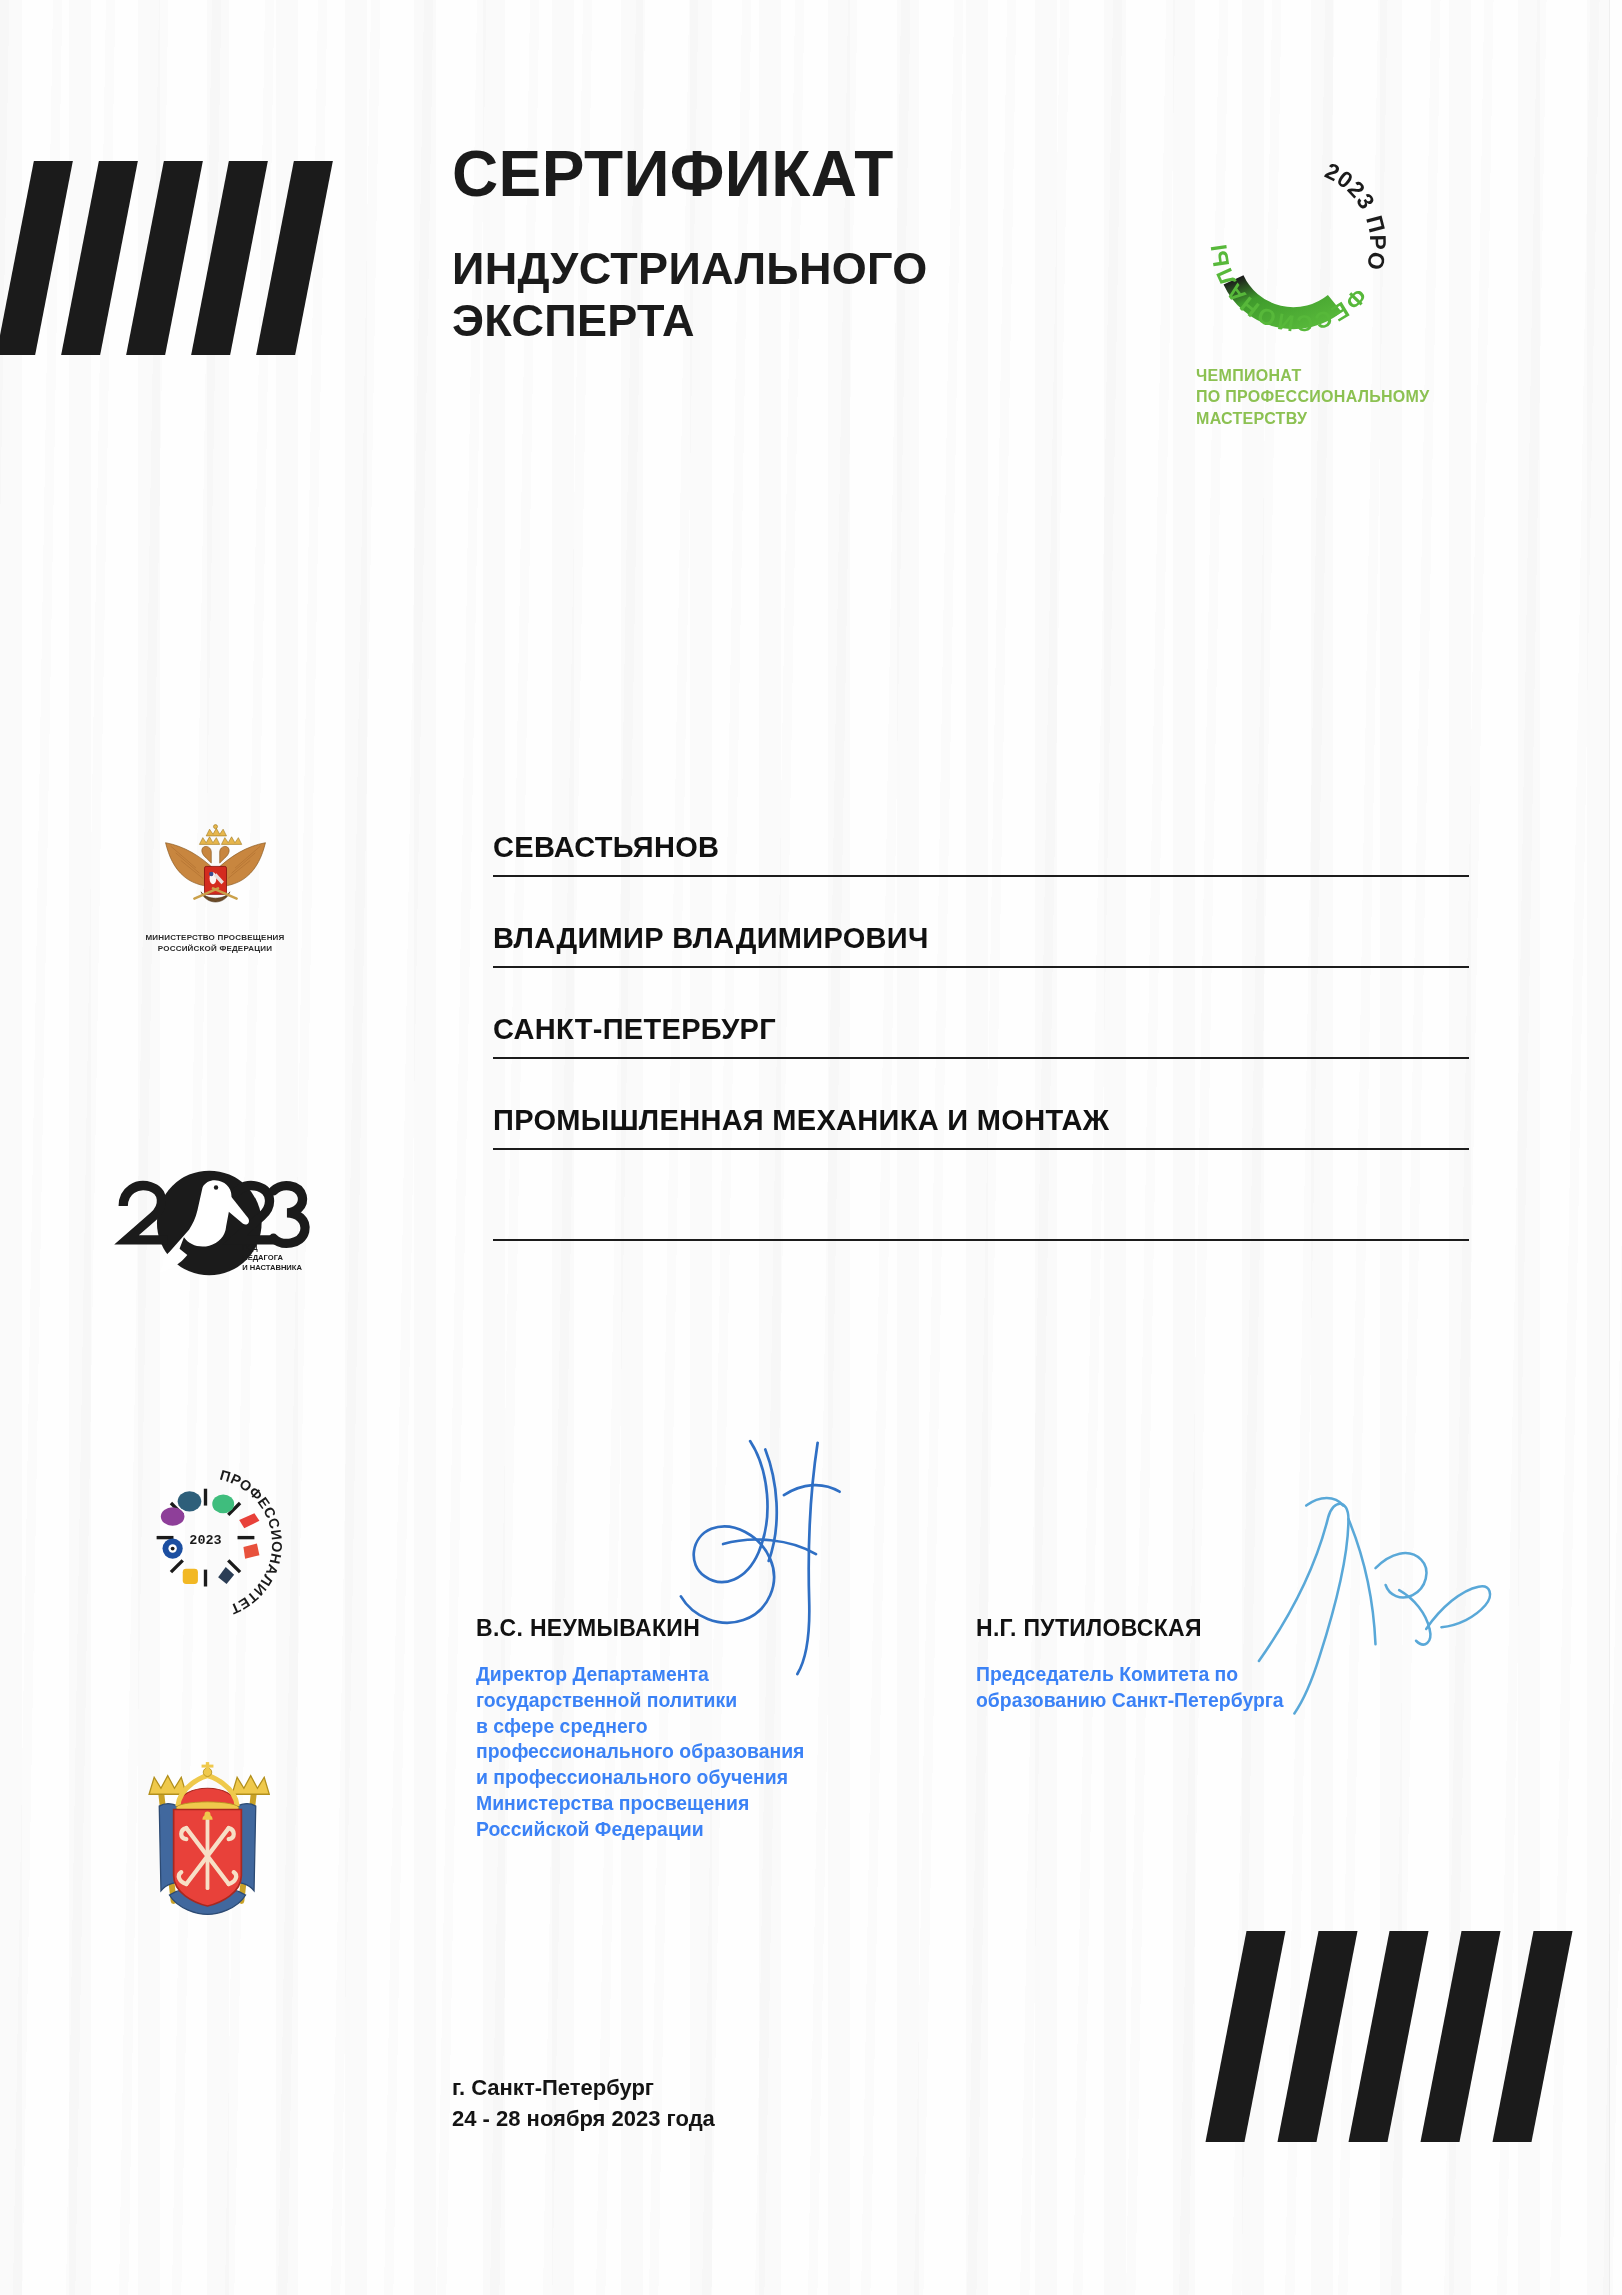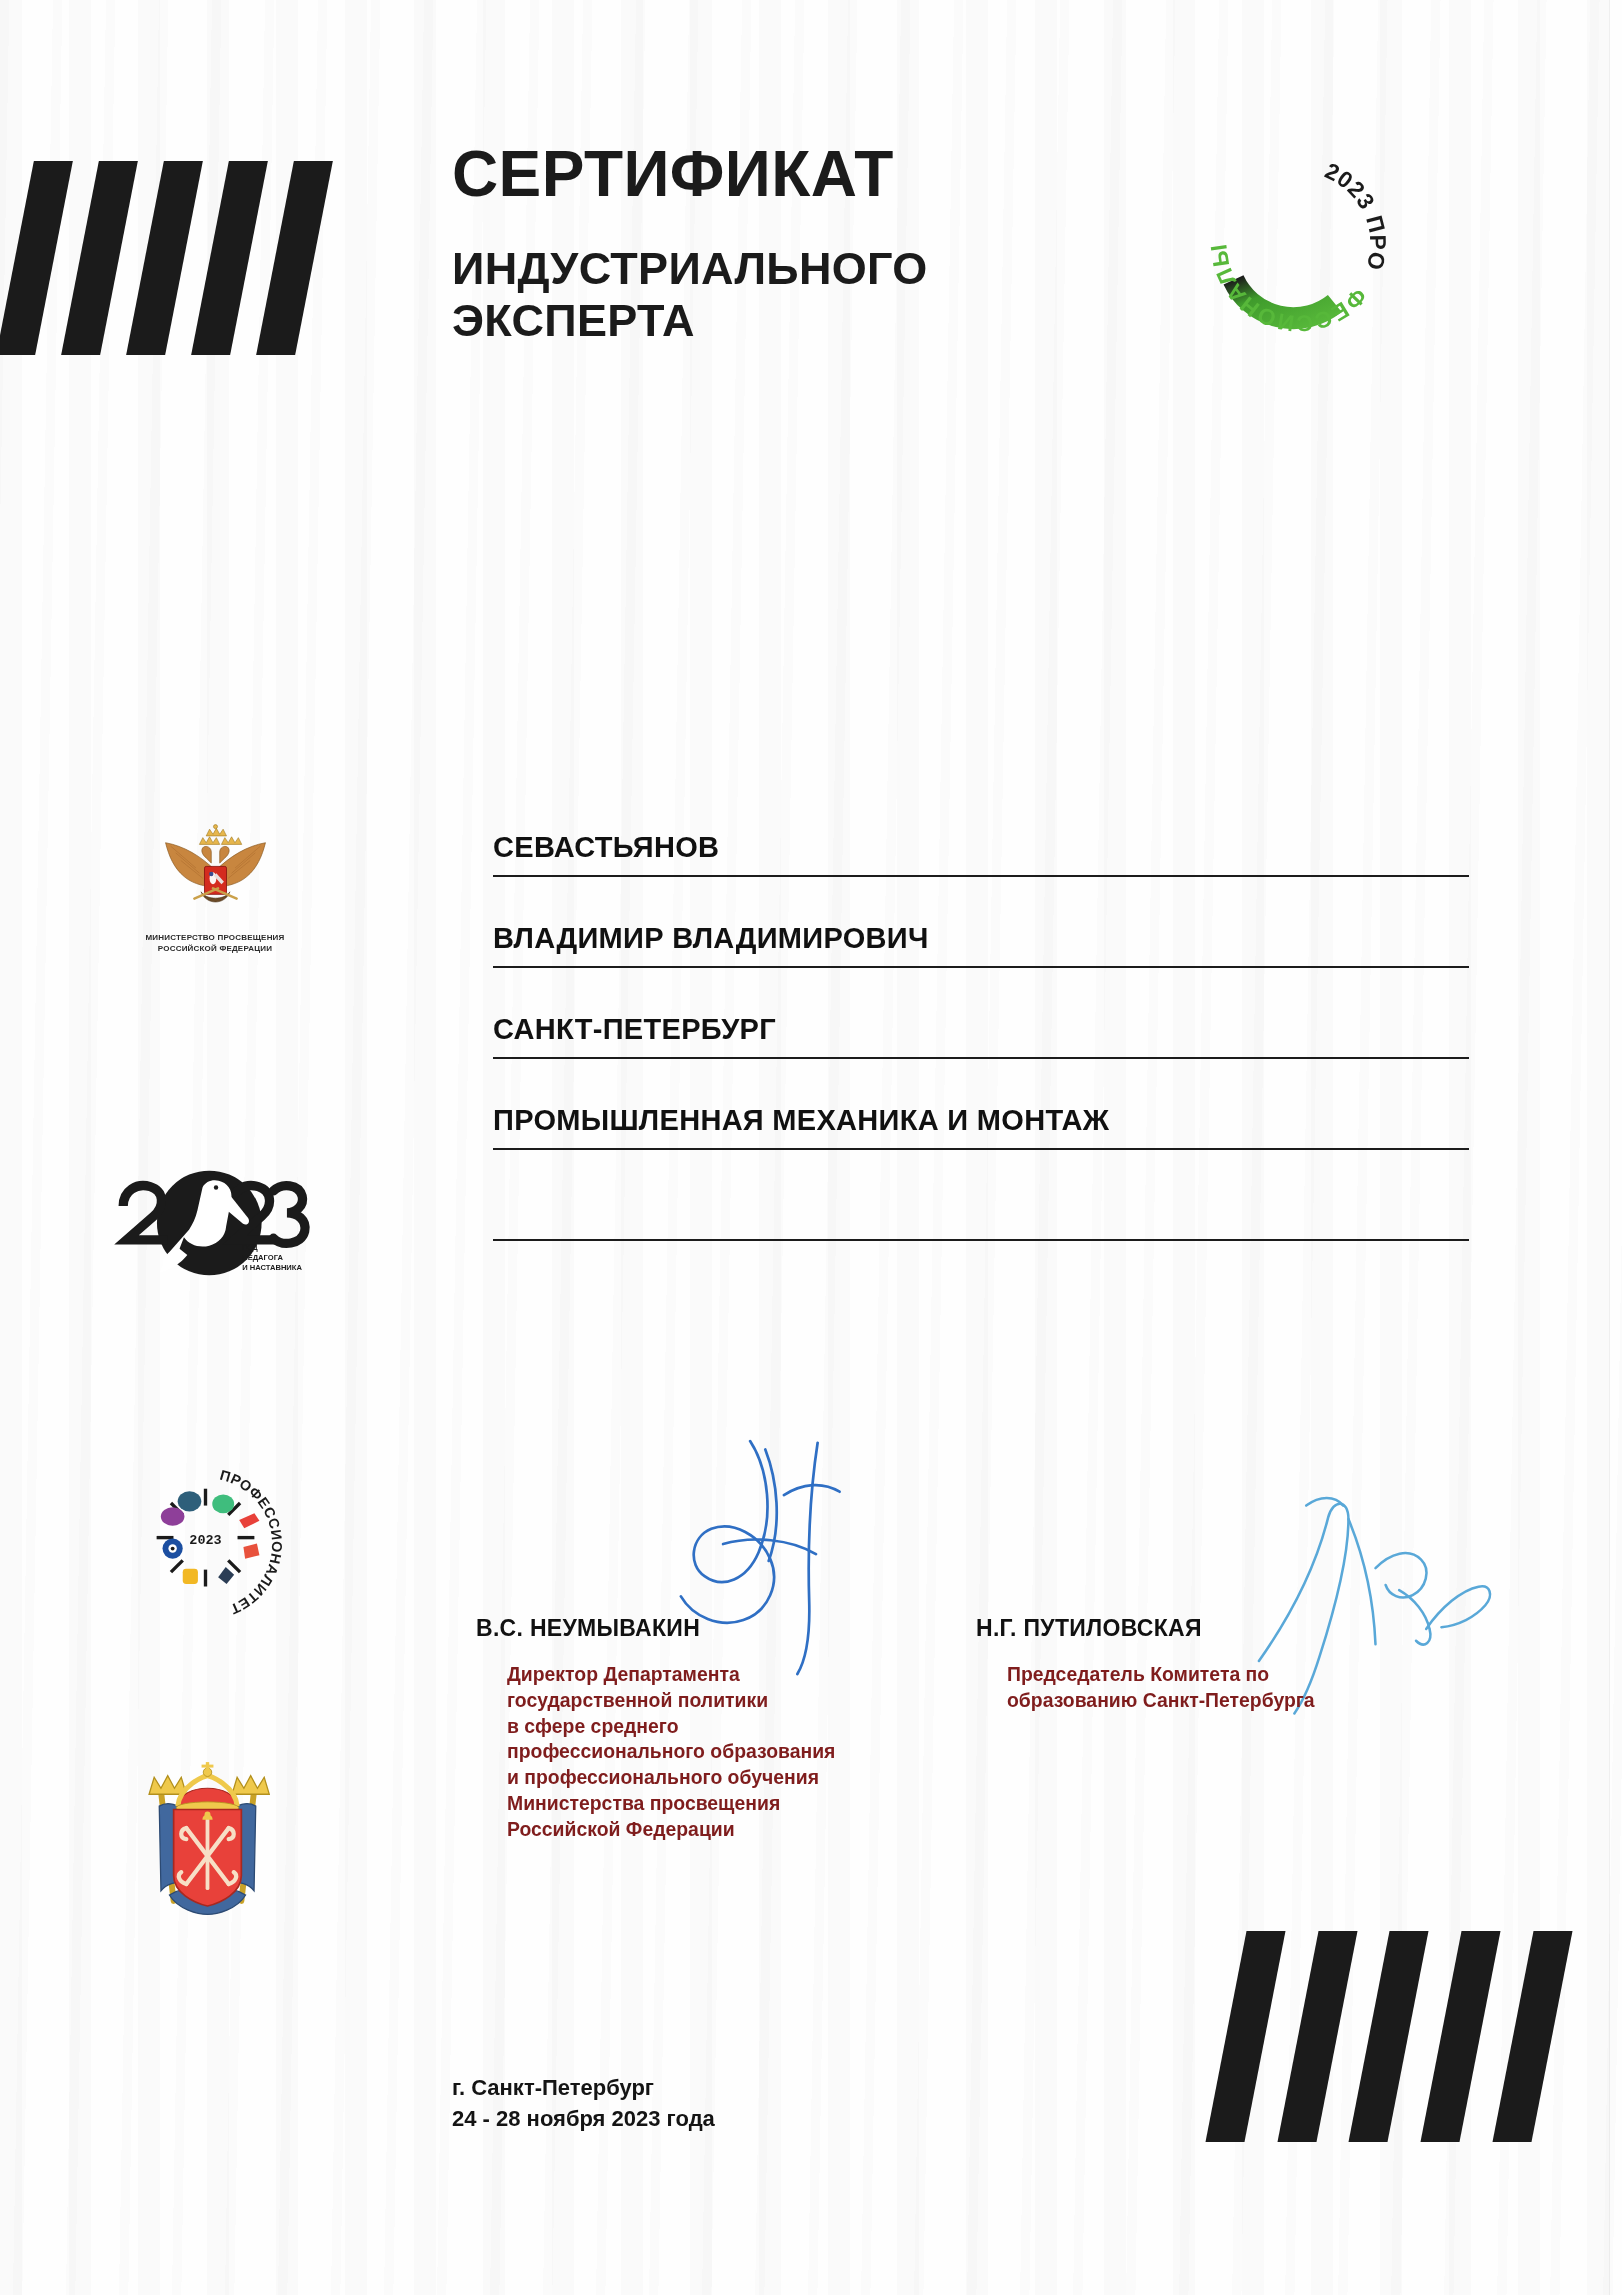--- a/index.html
+++ b/index.html
@@ -109,21 +109,21 @@
 
   
   #sig-left  { position:absolute; left:476px;  top:1615px; width:456px; }
   #sig-right { position:absolute; left:976px; top:1615px; width:456px; }
   .sig-name {
     font-size:23px; font-weight:bold; letter-spacing:0.3px;
     color:#111; white-space:nowrap;
   }
   .sig-role {
     margin-top:20px; font-size:19.4px; font-weight:bold;
-    line-height:1.33; color:#7f1d1d;margin-left:31px;
+    line-height:1.33; color:#3b82f6;
   }
   .signature-ink { position:absolute; pointer-events:none; }
   #ink-left  { left:642px;  top:1436px; }
   #ink-right { left:1225px; top:1487px; }
 
   
   #footer { position:absolute; left:452px; top:2072px; }
   #footer div {
     font-size:22px; font-weight:bold; line-height:1.42; color:#141414;
   }
@@ -164,20 +164,25 @@
 
         <path d="M 48,168 A 78,78 0 0 0 168,196" fill="none" stroke="url(#arcgrad)" stroke-width="26" stroke-linecap="butt"></path>
 
         <text font-family="Liberation Sans, sans-serif" font-size="27" font-weight="bold" letter-spacing="1">
           <textPath href="#ringpath" startOffset="30.5%" fill="#1b1b1b">2023 ПРО</textPath>
         </text>
         <text font-family="Liberation Sans, sans-serif" font-size="27" font-weight="bold" letter-spacing="1">
           <textPath href="#ringpath" startOffset="60%" fill="#57b83a">ФЕССИОНАЛЫ</textPath>
         </text>
       </svg>
+    </div>
+    <div id="champ-caption">
+      <div>ЧЕМПИОНАТ</div>
+      <div>ПО ПРОФЕССИОНАЛЬНОМУ</div>
+      <div>МАСТЕРСТВУ</div>
     </div>
   </div>
 
   <div id="logo-ministry" class="side-logo">
     <svg width="127" height="106" viewBox="0 0 150 125" style="display:block;margin:0 auto;">
 
       <g fill="#c8863f" stroke="#8a5a22" stroke-width="0.8">
         <path d="M75,55 C58,38 38,26 16,22 C20,38 26,52 38,62 C46,69 58,73 70,74 Z"></path>
         <path d="M75,55 C92,38 112,26 134,22 C130,38 124,52 112,62 C104,69 92,73 80,74 Z"></path>
       </g>

